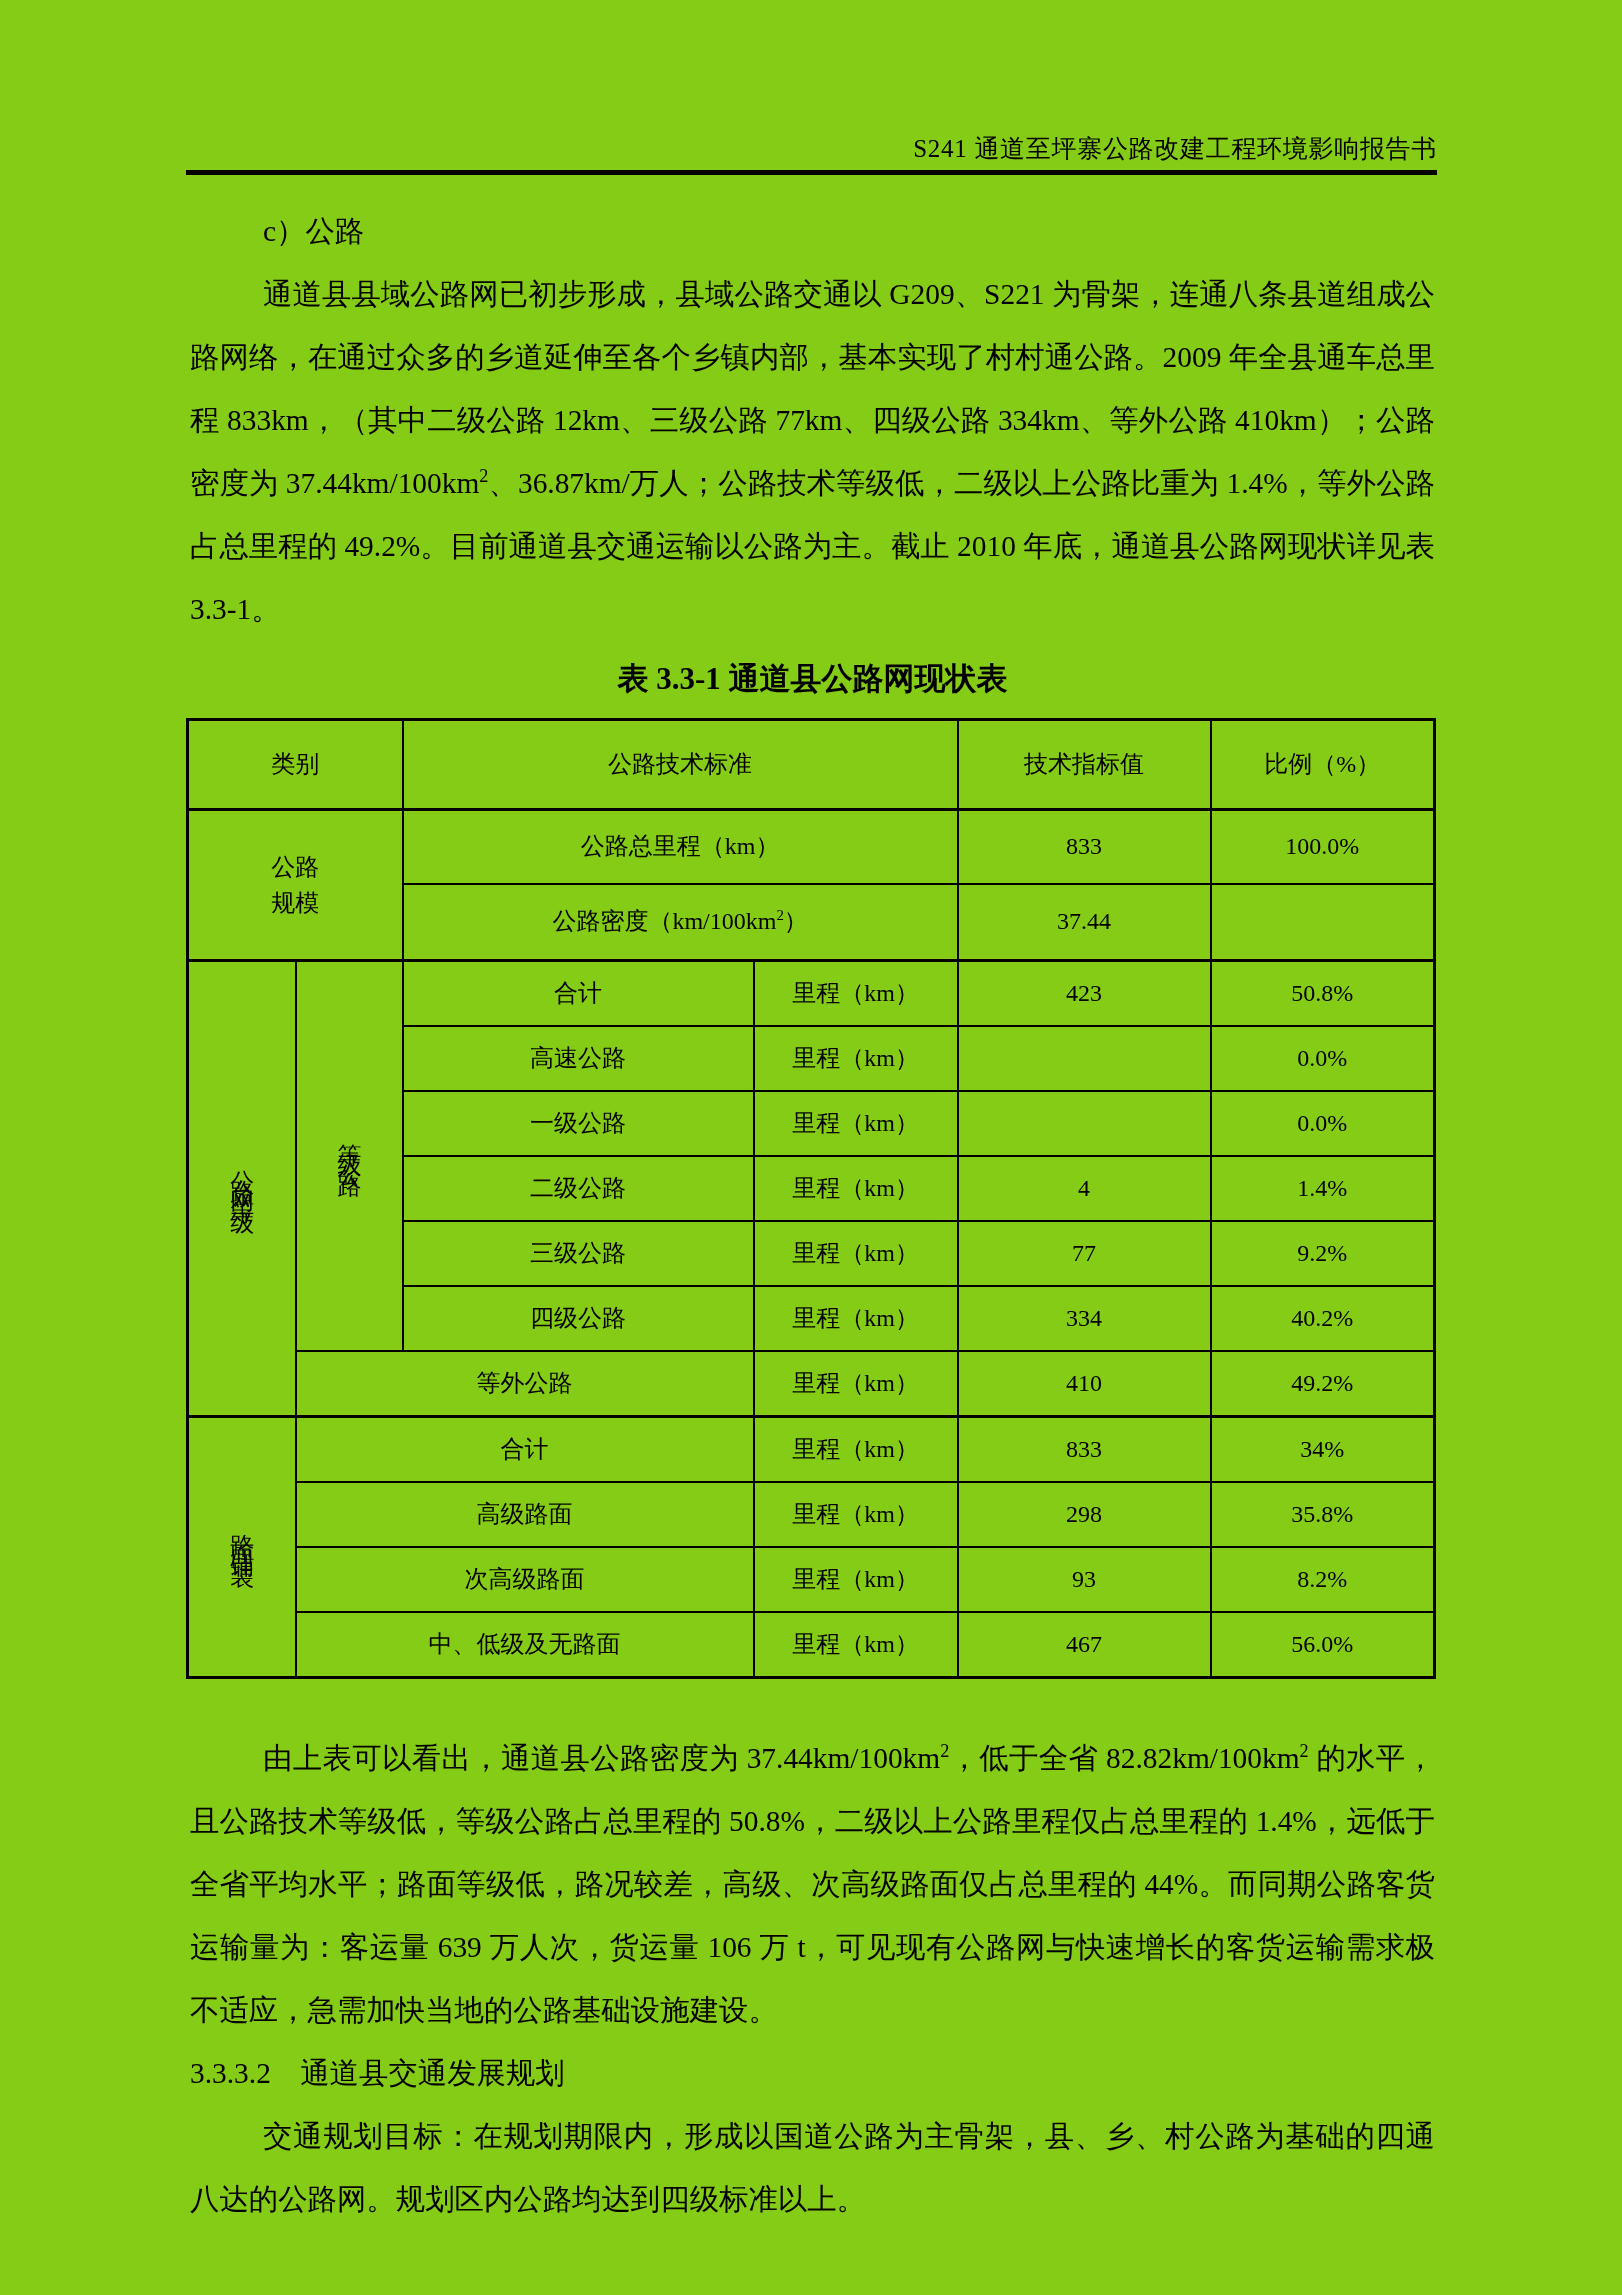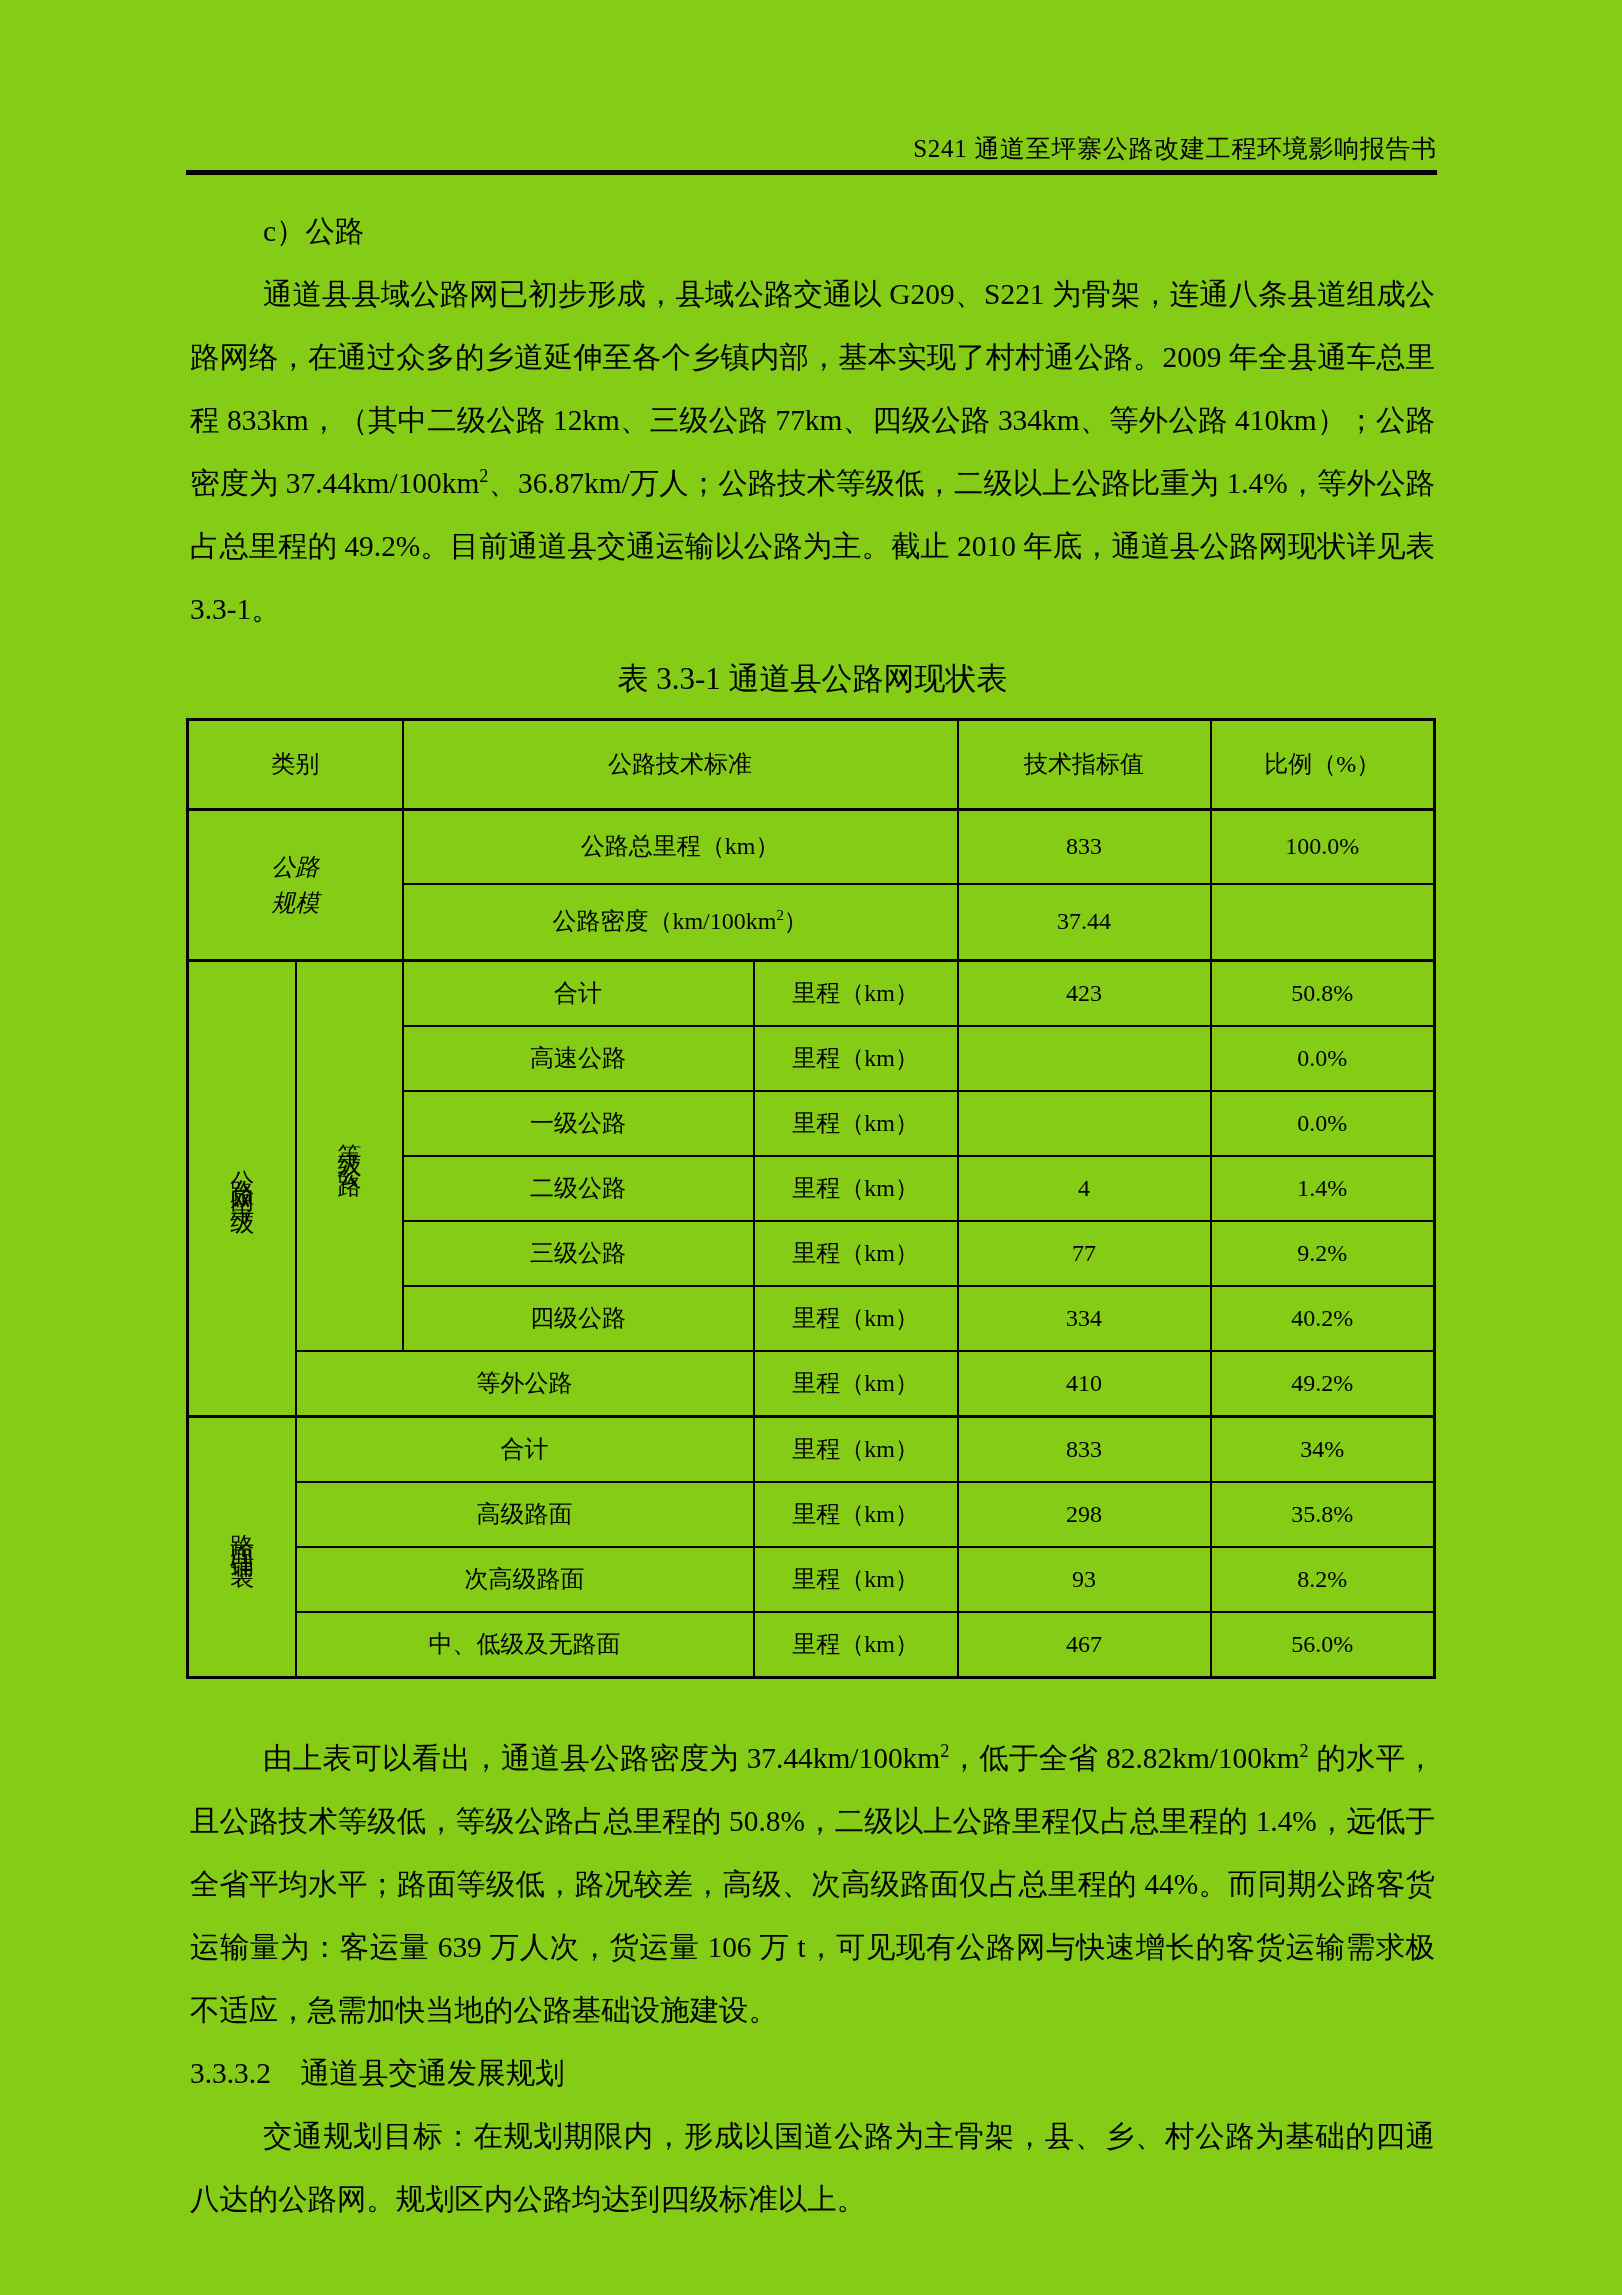--- a/index.html
+++ b/index.html
@@ -25,21 +25,21 @@
   .content{
     position:absolute;left:190px;top:200px;width:1245px;
     font-size:29.4px;line-height:63px;
     text-align:justify;
   }
   .line-c{padding-left:73px;}
   .para{text-indent:73px;margin:0;}
   .para, .line-c, .heading{margin:0;}
   .caption{
     margin:6.5px 0 0 0;
-    text-align:center;font-weight:normal;font-size:31px;line-height:62px;
+    text-align:center;font-weight:bold;font-size:31px;line-height:62px;
     text-indent:0;
   }
   .heading{font-size:29.4px;line-height:63px;text-align:left;}
   .para2{margin-top:48px;}
   sup{font-size:0.62em;line-height:0;}
   
   table.roadnet{
     border-collapse:collapse;table-layout:fixed;
     width:1247px;margin:8.5px 0 0 -3.9px;
     border:3.9px solid #000;
@@ -53,21 +53,21 @@
   table.roadnet .bthick{border-bottom-width:3.9px;}
   tr.h-head{height:90px;}
   tr.h-a1{height:74px;}
   tr.h-a2{height:77px;}
   tr.h-std{height:49px;}
   .vtext{
     writing-mode:vertical-rl;text-orientation:upright;
     letter-spacing:0.42em;
     margin:0 auto;display:inline-block;
   }
-  .wrap2{width:2.15em;margin:12px auto;line-height:1.5;font-style:italic;}
+  .wrap2{width:2.15em;margin:12px auto;line-height:1.5;}
   
   .page-number{
     position:absolute;top:2138px;left:0;width:1622px;
     text-align:center;font-size:26px;line-height:39px;
   }
 </style>
 </head>
 <body>
 
 <div class="page">

